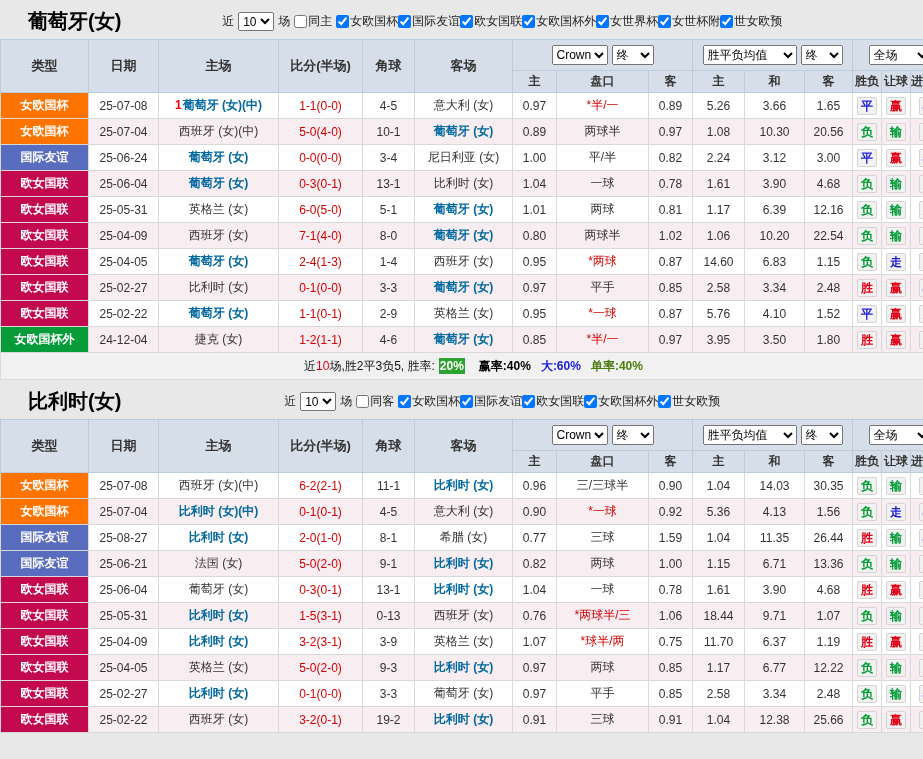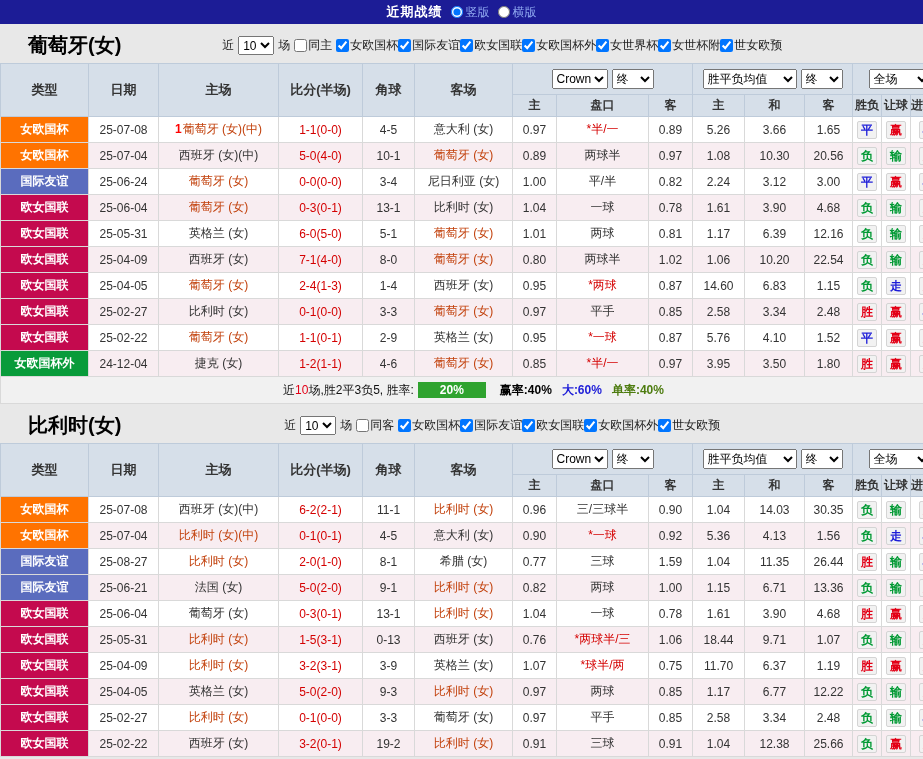--- a/index.html
+++ b/index.html
@@ -25,46 +25,35 @@
   table { border-collapse:collapse; table-layout:fixed; width:946px; background:#FFF; }
   th, td { border:1px solid #D9D9D9; text-align:center; font-size:12px; overflow:hidden; white-space:nowrap; }
   thead th { background:#D6DFE9; border-color:#BECBDA; color:#333; font-weight:bold; height:31px; font-size:13px; }
   thead tr.sub th { height:22px; font-size:12px; }
   .selgroup { display:flex; justify-content:center; align-items:center; gap:4px; }
   .selgroup select { height:20px; font-size:12px; }
   .sel-book { width:56px; } .sel-final { width:42px; } .sel-europe { width:94px; } .sel-full { width:62px; }
   tbody td { height:26px; color:#333; }
   tr.alt td { background:#F8EDF1; }
   td.type { color:#FFF; font-weight:bold; font-size:12px; }
-  .self { color:#c2410c; }
+  .self { color:#0369a1;font-weight:bold; }
   .opp  { color:#333; }
   td.score { color:#D40000; }
   .rank { color:#FF0000; font-weight:bold; margin-right:1px; }
   td.hc-red { color:#D40000; }
   .badge { display:inline-block; min-width:18px; padding:1px 3px; background:#F2F2F2; border:1px solid #D4D4D4; border-radius:2px; font-weight:bold; line-height:14px; }
   tr.summary td { background:#F1F1F1; height:27px; font-size:12px; color:#111; }
-  .rate-badge { display:inline-block; background:#2FA32F; color:#FFF; font-weight:bold; padding:1px 22px; margin:0 4px; }
+  .rate-badge { display:inline-block; background:#2FA32F; color:#FFF; font-weight:bold; padding:1px 1px; margin:0 4px; }
   .stat { margin-left:10px; font-weight:bold; }
   .red-num { color:#E30016; }
 </style>
 </head>
 <body>
 
 <div class="page">
-  <div class="titlebar">
-    <span class="title">近期战绩</span>
-    <label class="radio-opt">
-      <input type="radio" name="layout" checked="" style="">
-      <span>竖版</span>
-    </label>
-    <label class="radio-opt">
-      <input type="radio" name="layout" style="">
-      <span>横版</span>
-    </label>
-  </div>
   <div id="sections">
   <div class="section">
     <div class="section-header">
       <span class="team-name">葡萄牙(女)</span>
       <div class="filters">
         <span>近</span>
         <select class="count-select"><option>10</option></select>
         <span>场</span>
         <label class="cb">
           <input type="checkbox" class="same-cb" style="">

